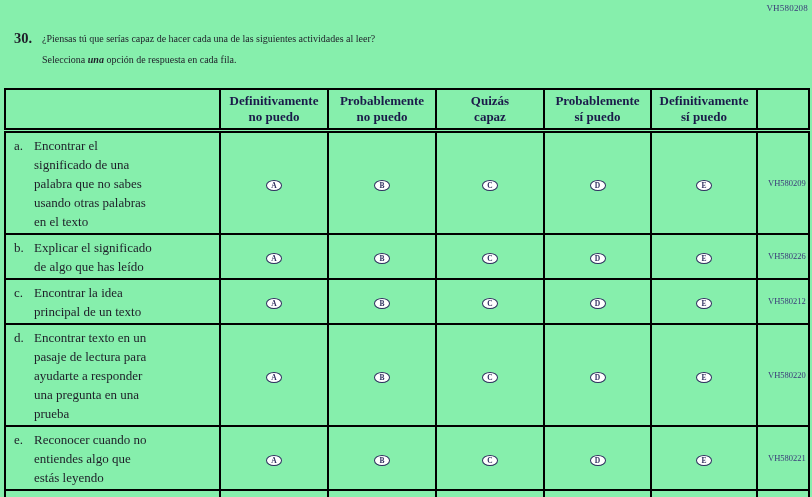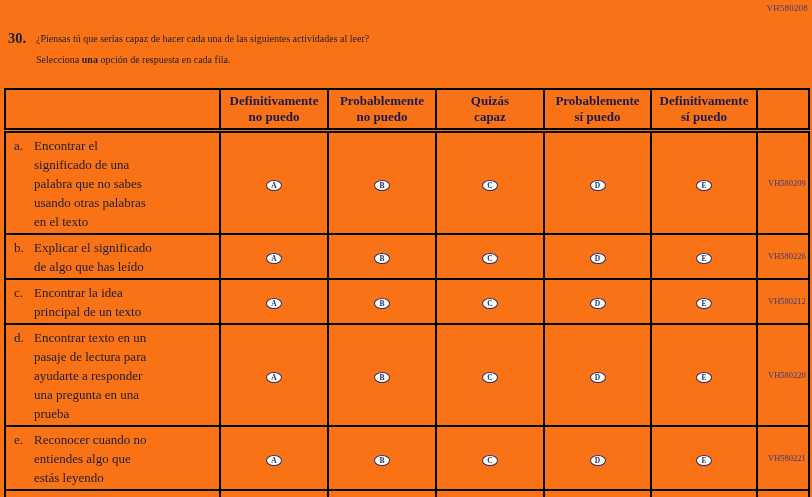--- a/index.html
+++ b/index.html
@@ -1,52 +1,52 @@
 <!DOCTYPE html>
 <html><head>
 <meta charset="utf-8">
 <style>
   * { margin: 0; padding: 0; box-sizing: border-box; }
   html, body { background: #e8e8e8; }
   #page {
     position: relative;
     width: 812px;
     height: 497px;
-    background: #f97316;
+    background: #86efac;
     overflow: hidden;
     font-family: "Liberation Serif", serif;
     color: #1e1e28;
   }
   #top-code {
     position: absolute;
     top: 3px;
     right: 4px;
     font-size: 9px;
     color: #3a3a78;
     letter-spacing: 0.2px;
   }
   #question {
     position: absolute;
-    left: 8px;
+    left: 14px;
     top: 28px;
     display: flex;
     width: 780px;
   }
   #question .qnum {
     font-weight: bold;
     font-size: 14.5px;
     width: 28px;
     flex: 0 0 28px;
     line-height: 21px;
   }
   #question .qtext {
     font-size: 10px;
     line-height: 21px;
   }
-  .bold-inline { font-weight: bold; }
+  .bold-inline { font-weight: bold; font-style: italic; }
 
   #matrix {
     position: absolute;
     left: 4px;
     top: 88px;
     width: 804px;
     border-collapse: collapse;
     table-layout: fixed;
     border: 2px solid #000;
   }

